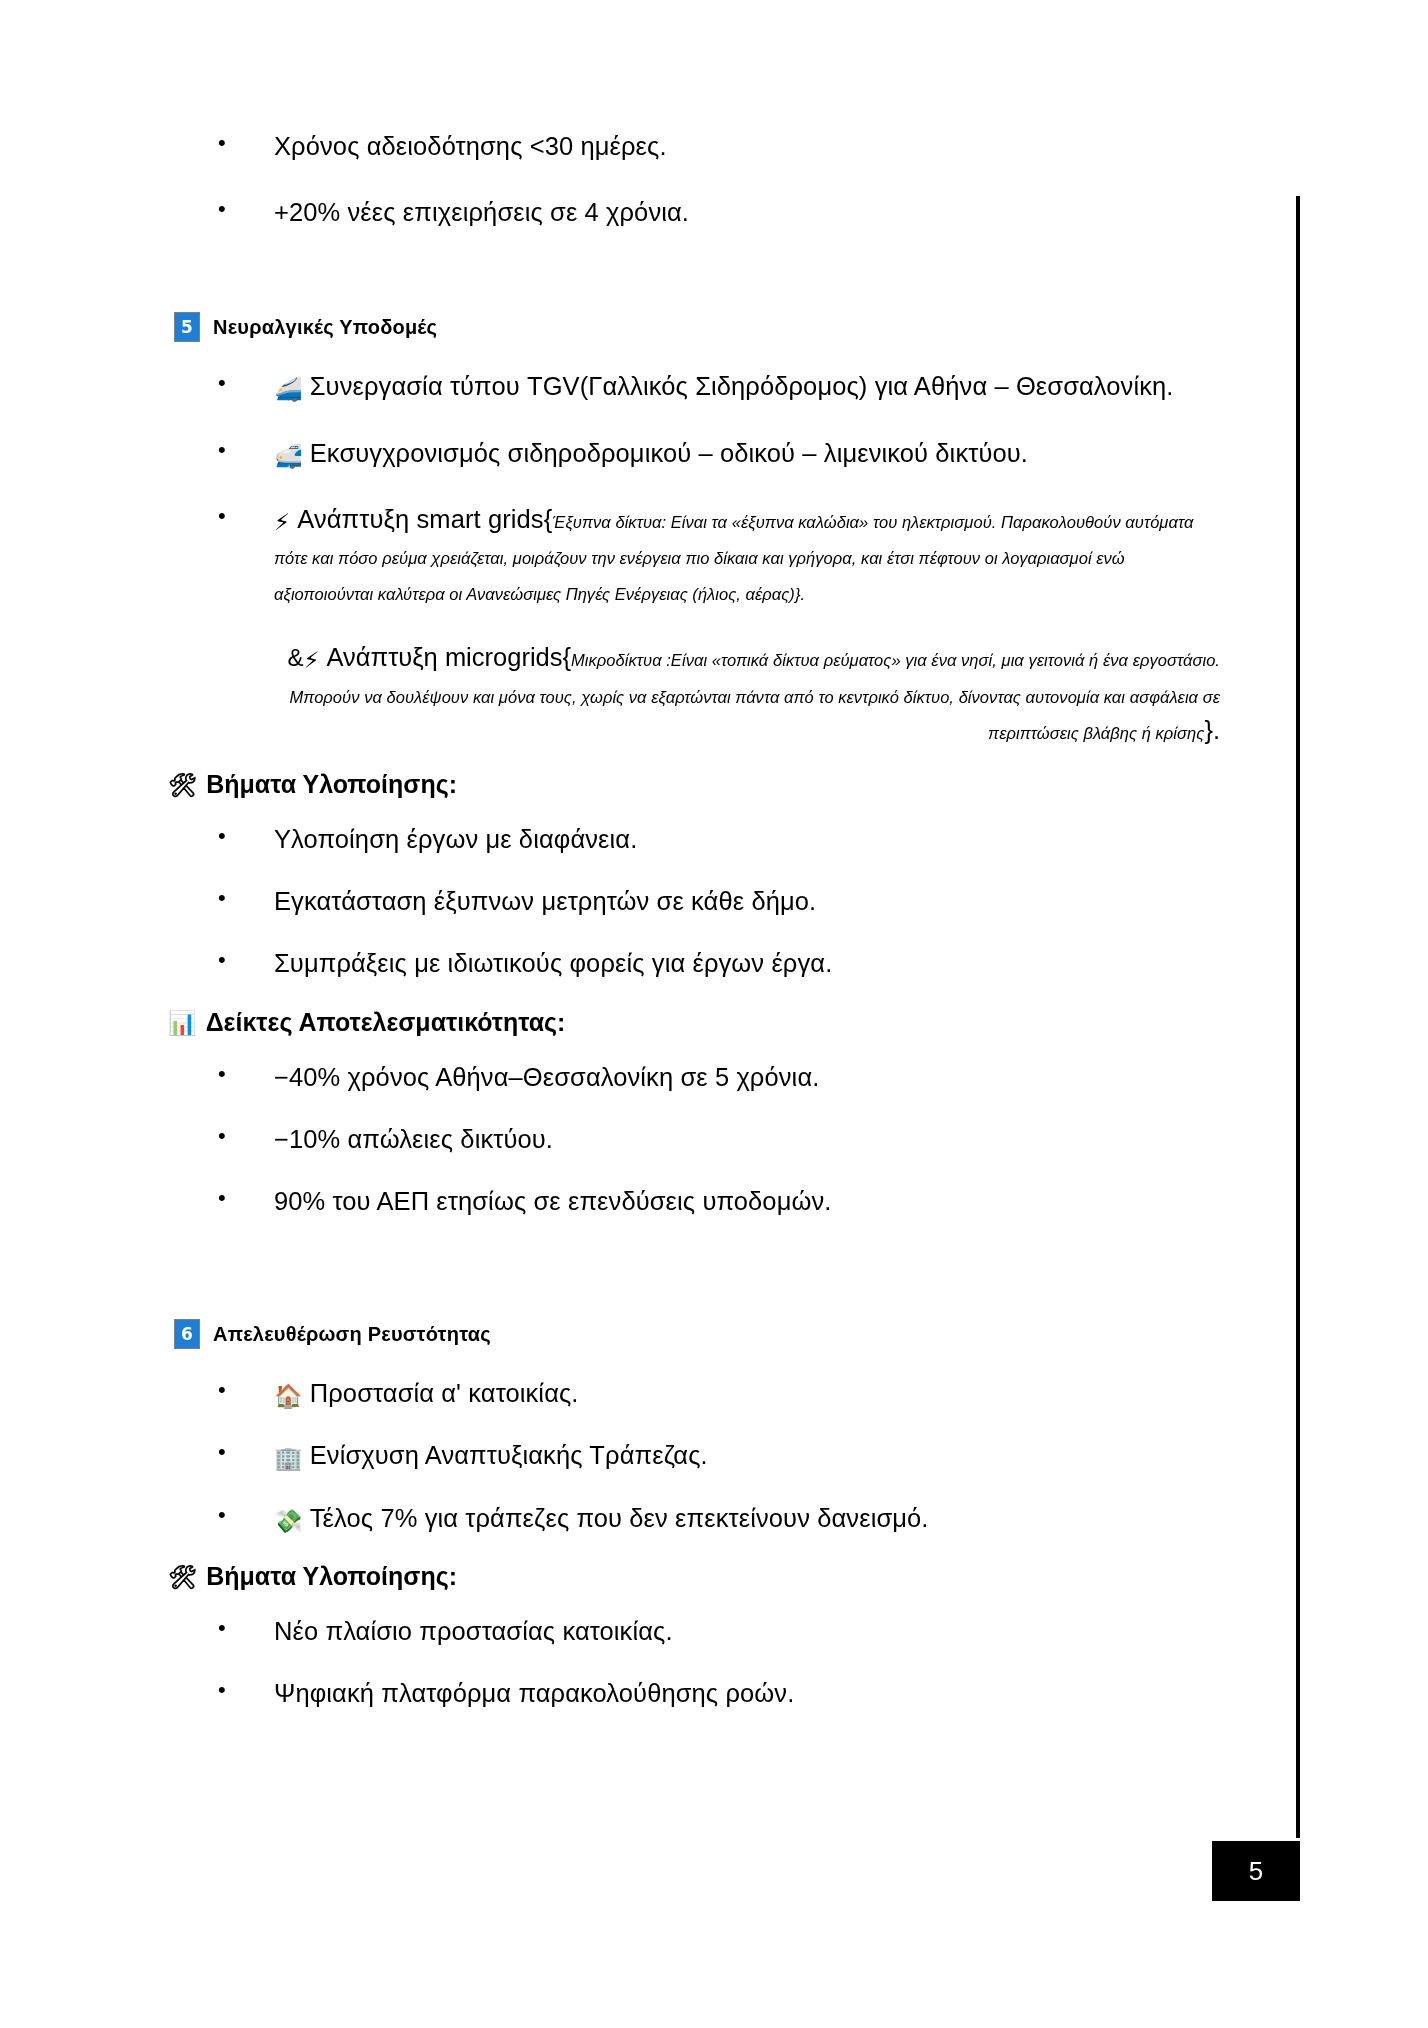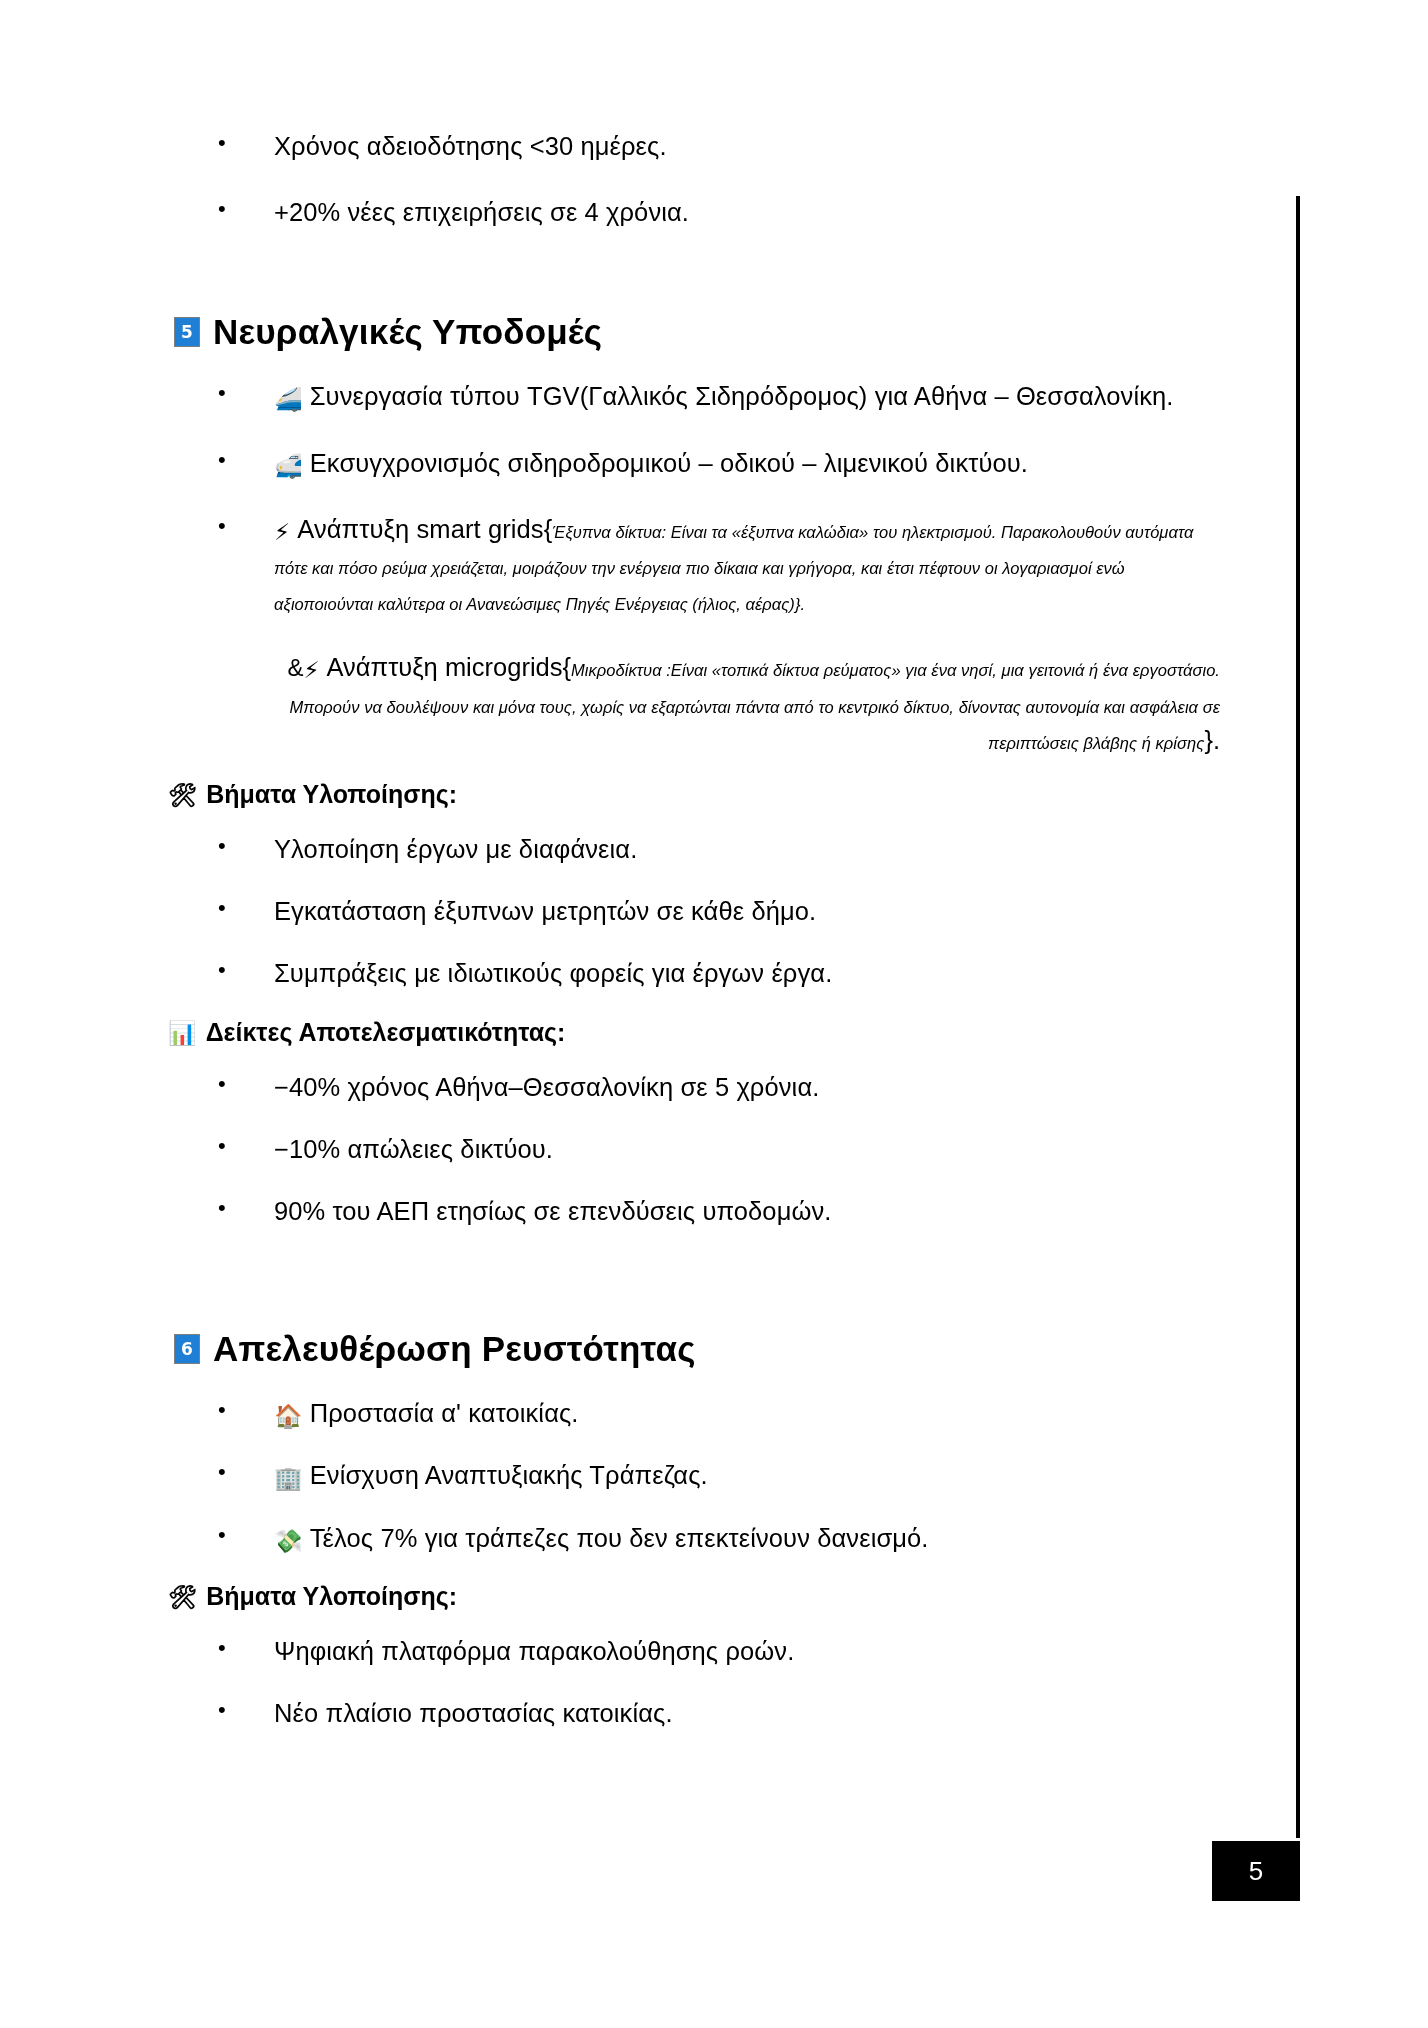--- a/index.html
+++ b/index.html
@@ -66,21 +66,21 @@
     color: #ffffff;
     font-size: 17px;
     font-weight: bold;
     font-family: "DejaVu Sans", sans-serif;
     border: 1px solid #7f7f7f;
     box-sizing: border-box;
     margin-right: 13px;
     flex: 0 0 auto;
   }
   .section-title {
-    font-size: 35px;
+    font-size: 20px;
     font-weight: bold;
     letter-spacing: 0.2px;
   }
 
   
   .sub-head {
     display: flex;
     align-items: baseline;
     margin: 0 0 22px 0;
     margin-left: -42px;
@@ -231,21 +231,21 @@
         <span class="emoji">💸</span><span>Τέλος 7% για τράπεζες που δεν επεκτείνουν δανεισμό.</span>
       </li>
     </ul>
 
     <div class="sub-head">
       <span class="ico">🛠</span>
       <span>Βήματα Υλοποίησης:</span>
     </div>
 
     <ul class="bullet-list">
+      <li class="bullet-item tight">Νέο πλαίσιο προστασίας κατοικίας.</li>
       <li class="bullet-item tight">Ψηφιακή πλατφόρμα παρακολούθησης ροών.</li>
-      <li class="bullet-item tight">Νέο πλαίσιο προστασίας κατοικίας.</li>
     </ul>
 
   </div>
 
   <div class="page-number-box">5</div>
 
 </div>
 
 </body></html>

